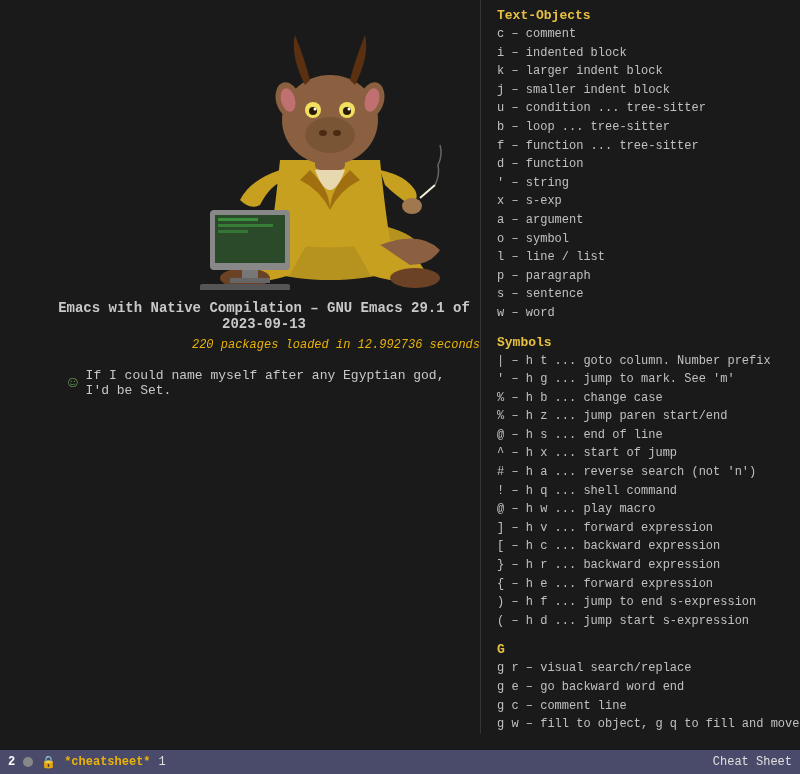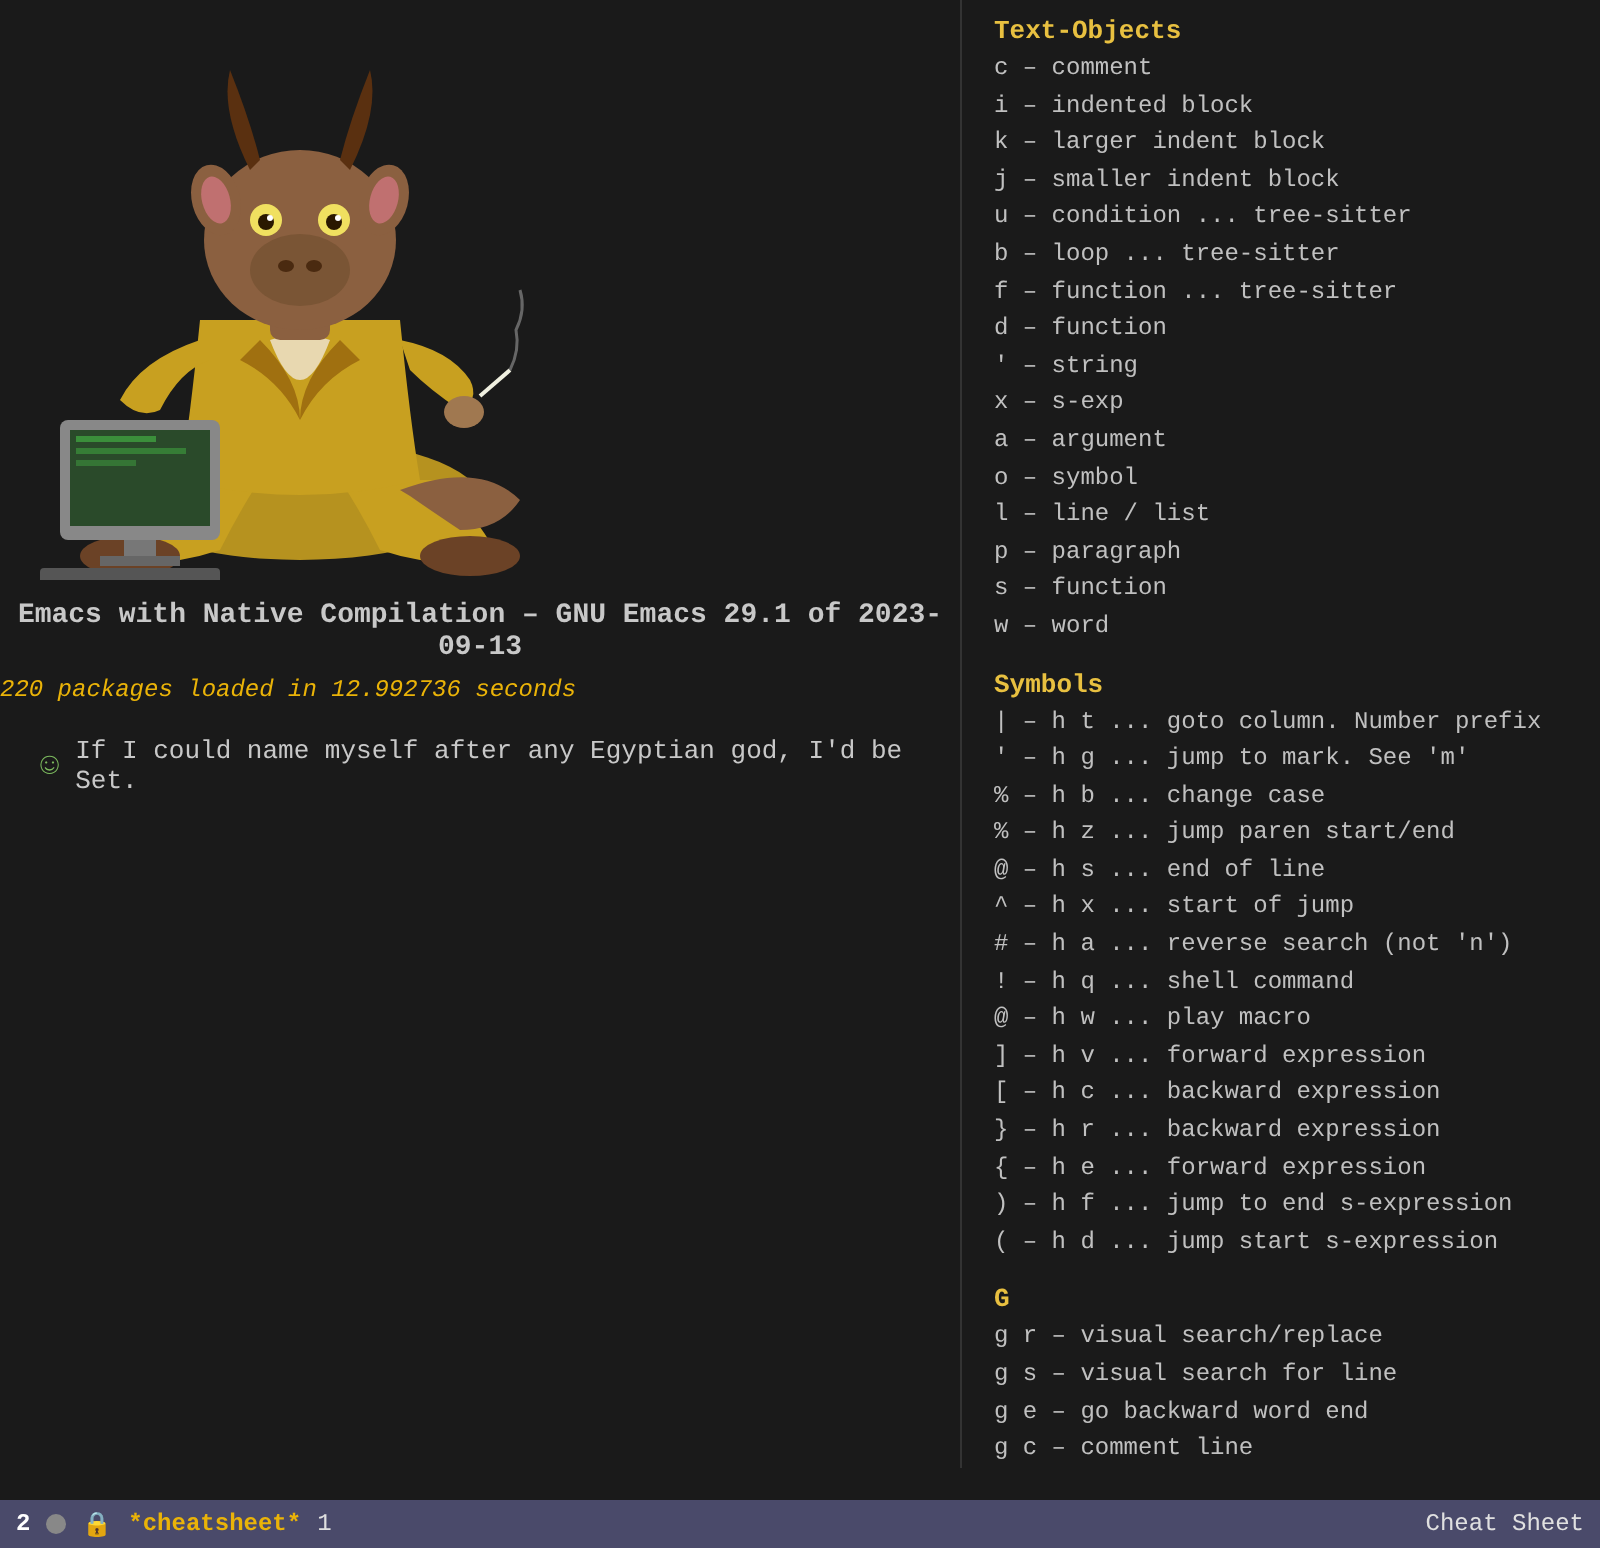--- a/index.html
+++ b/index.html
@@ -15,23 +15,24 @@
       overflow: hidden;
     }
 
     
     #left-panel {
       width: 480px;
       height: 746px;
       background: #1a1a1a;
       display: flex;
       flex-direction: column;
-      align-items: flex-start;
+      align-items: flex-end;
       justify-content: flex-start;
       padding-top: 10px;
+      padding-left: 48px;
     }
 
     #gnu-mascot {
       width: 300px;
       height: 280px;
       margin-bottom: 10px;
     }
 
     #emacs-title {
       color: #c8c8c8;
@@ -234,21 +235,21 @@
     <div class="ref-line">  u – condition ... tree-sitter</div>
     <div class="ref-line">  b – loop ... tree-sitter</div>
     <div class="ref-line">  f – function ... tree-sitter</div>
     <div class="ref-line">  d – function</div>
     <div class="ref-line">  ' – string</div>
     <div class="ref-line">  x – s-exp</div>
     <div class="ref-line">  a – argument</div>
     <div class="ref-line">  o – symbol</div>
     <div class="ref-line">  l – line / list</div>
     <div class="ref-line">  p – paragraph</div>
-    <div class="ref-line">  s – function</div>
+    <div class="ref-line">  s – sentence</div>
     <div class="ref-line">  w – word</div>
     <div class="section-gap"></div>
     <div class="section-title">Symbols</div>
     <div class="ref-line">  | – h t ... goto column. Number prefix</div>
     <div class="ref-line">  ' – h g ... jump to mark. See 'm'</div>
     <div class="ref-line">  % – h b ... change case</div>
     <div class="ref-line">  % – h z ... jump paren start/end</div>
     <div class="ref-line">  @ – h s ... end of line</div>
     <div class="ref-line">  ^ – h x ... start of jump</div>
     <div class="ref-line">  # – h a ... reverse search (not 'n')</div>
@@ -256,21 +257,20 @@
     <div class="ref-line">  @ – h w ... play macro</div>
     <div class="ref-line">  ] – h v ... forward expression</div>
     <div class="ref-line">  [ – h c ... backward expression</div>
     <div class="ref-line">  } – h r ... backward expression</div>
     <div class="ref-line">  { – h e ... forward expression</div>
     <div class="ref-line">  ) – h f ... jump to end s-expression</div>
     <div class="ref-line">  ( – h d ... jump start s-expression</div>
     <div class="section-gap"></div>
     <div class="section-title">G</div>
     <div class="ref-line">  g r – visual search/replace</div>
-    <div class="ref-line">  g s – visual search for line</div>
     <div class="ref-line">  g e – go backward word end</div>
     <div class="ref-line">  g c – comment line</div>
     <div class="ref-line">  g w – fill to object, g q to fill and move</div>
   </div>
 
 <div id="status-bar">
   <span class="status-num">2</span>
   <span class="dot"></span>
   <span>🔒</span>
   <span class="buf-name">*cheatsheet*</span>

